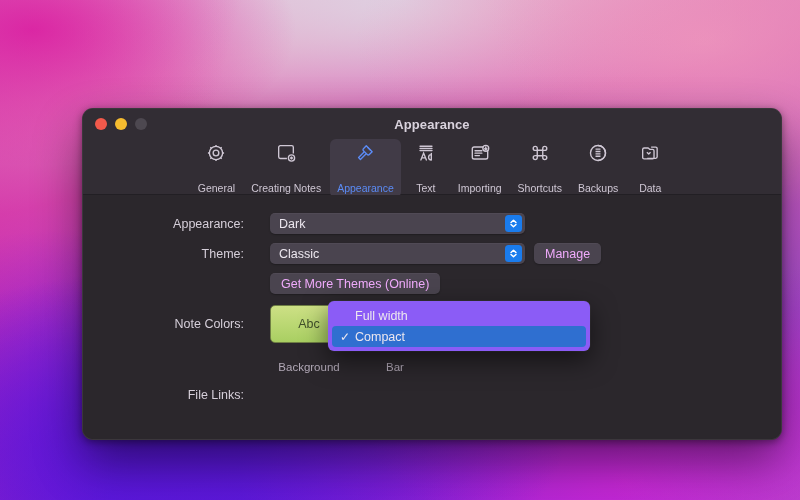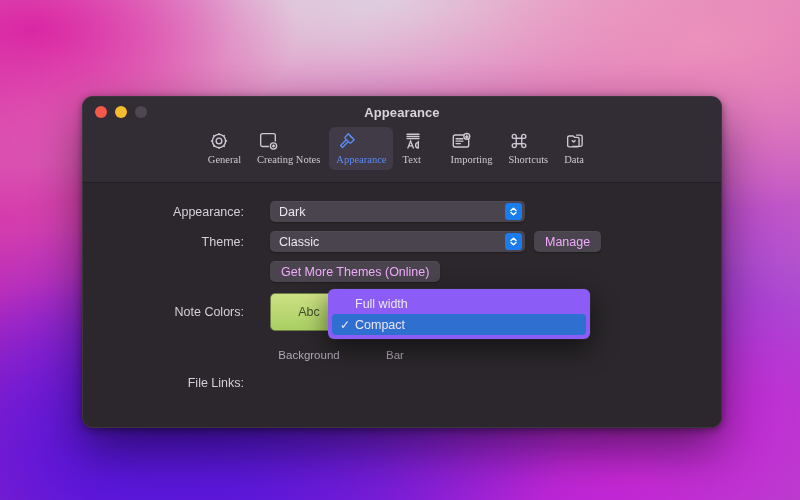--- a/index.html
+++ b/index.html
@@ -41,22 +41,22 @@
     position:absolute; left:-10%; top:44%; width:120%; height:62%;
     background:
       radial-gradient(ellipse 58% 80% at 28% 70%, rgba(86,20,216,0.92) 0%, rgba(86,20,216,0) 68%),
       radial-gradient(ellipse 52% 74% at 80% 62%, rgba(199,39,214,0.85) 0%, rgba(199,39,214,0) 66%);
     pointer-events:none;
   }
 
   
   #window {
     position:absolute;
-    left:82px; top:96px;
-    width:640px; height:332px;
+    left:82px; top:108px;
+    width:700px; height:332px;
     background:#2b272c;
     border-radius:11px;
     box-shadow:0 22px 48px rgba(0,0,0,0.48), 0 2px 9px rgba(0,0,0,0.42);
     overflow:hidden;
     border:0.5px solid rgba(255,255,255,0.08);
   }
 
   
   .titlebar {
     position:relative;
@@ -83,23 +83,22 @@
     background:#322d34;
     display:flex; align-items:flex-start; justify-content:center;
     gap:2px;
     padding:0 10px;
     border-bottom:1px solid rgba(0,0,0,0.30);
   }
   .tbitem {
     width:auto; min-width:46px;
     padding:3px 7px 4px;
     border-radius:6px;
-    display:flex; flex-direction:column; align-items:flex-start; gap:2px;
+    display:flex; flex-direction:column; align-items:center; gap:18px;
     cursor:default;
-    font-family:Liberation Serif, serif;
   }
   .tbitem.active { background:#413b47; }
   .tbicon { width:22px; height:22px; display:block; color:#cfc7d4; }
   .tbitem.active .tbicon { color:#5b8bf5; }
   .tblabel { font-size:10.5px; color:#cfc7d4; white-space:nowrap; line-height:12px; }
   .tbitem.active .tblabel { color:#5b8bf5; }
 
   
   .content {
     position:relative;
@@ -299,20 +298,30 @@
 
       <div class="tbitem">
         <span class="tbicon">
           <svg viewBox="0 0 24 24" width="22" height="22" fill="none" stroke="currentColor" stroke-width="1.5" stroke-linejoin="round">
             <path d="M9 9V7a2.2 2.2 0 1 0-2.2 2.2H9zM9 9h6M9 9v6M15 9V7a2.2 2.2 0 1 1 2.2 2.2H15zM15 15v2a2.2 2.2 0 1 0 2.2-2.2H15zM9 15v2a2.2 2.2 0 1 1-2.2-2.2H9zM15 15H9M15 15V9"></path>
           </svg>
         </span>
         <span class="tblabel">Shortcuts</span>
       </div>
 
+      <div class="tbitem">
+        <span class="tbicon">
+          <svg viewBox="0 0 24 24" width="22" height="22" fill="none" stroke="currentColor" stroke-width="1.5">
+            <circle cx="12" cy="12" r="8.2"></circle>
+            <path d="M12 3.8a8.2 8.2 0 0 1 0 16.4"></path>
+            <path d="M9.3 7.8h5.4M9.3 10.4h5.4M9.3 13.0h5.4M9.3 15.6h5.4"></path>
+          </svg>
+        </span>
+        <span class="tblabel">Backups</span>
+      </div>
 
       <div class="tbitem">
         <span class="tbicon">
           <svg viewBox="0 0 24 24" width="22" height="22" fill="none" stroke="currentColor" stroke-width="1.5" stroke-linejoin="round">
             <path d="M13.2 5.6h5.0a1.6 1.6 0 0 1 1.6 1.6v9.0a1.6 1.6 0 0 1-1.6 1.6H9.0"></path>
             <path d="M10.0 6.6H5.6A1.6 1.6 0 0 0 4 8.2v8.6a1.6 1.6 0 0 0 1.6 1.6h9.2a1.6 1.6 0 0 0 1.6-1.6V9.6a1.6 1.6 0 0 0-1.6-1.6h-3.2z"></path>
             <path d="M8.6 11.2l2.0 2.0 2.0-2.0"></path>
           </svg>
         </span>
         <span class="tblabel">Data</span>

